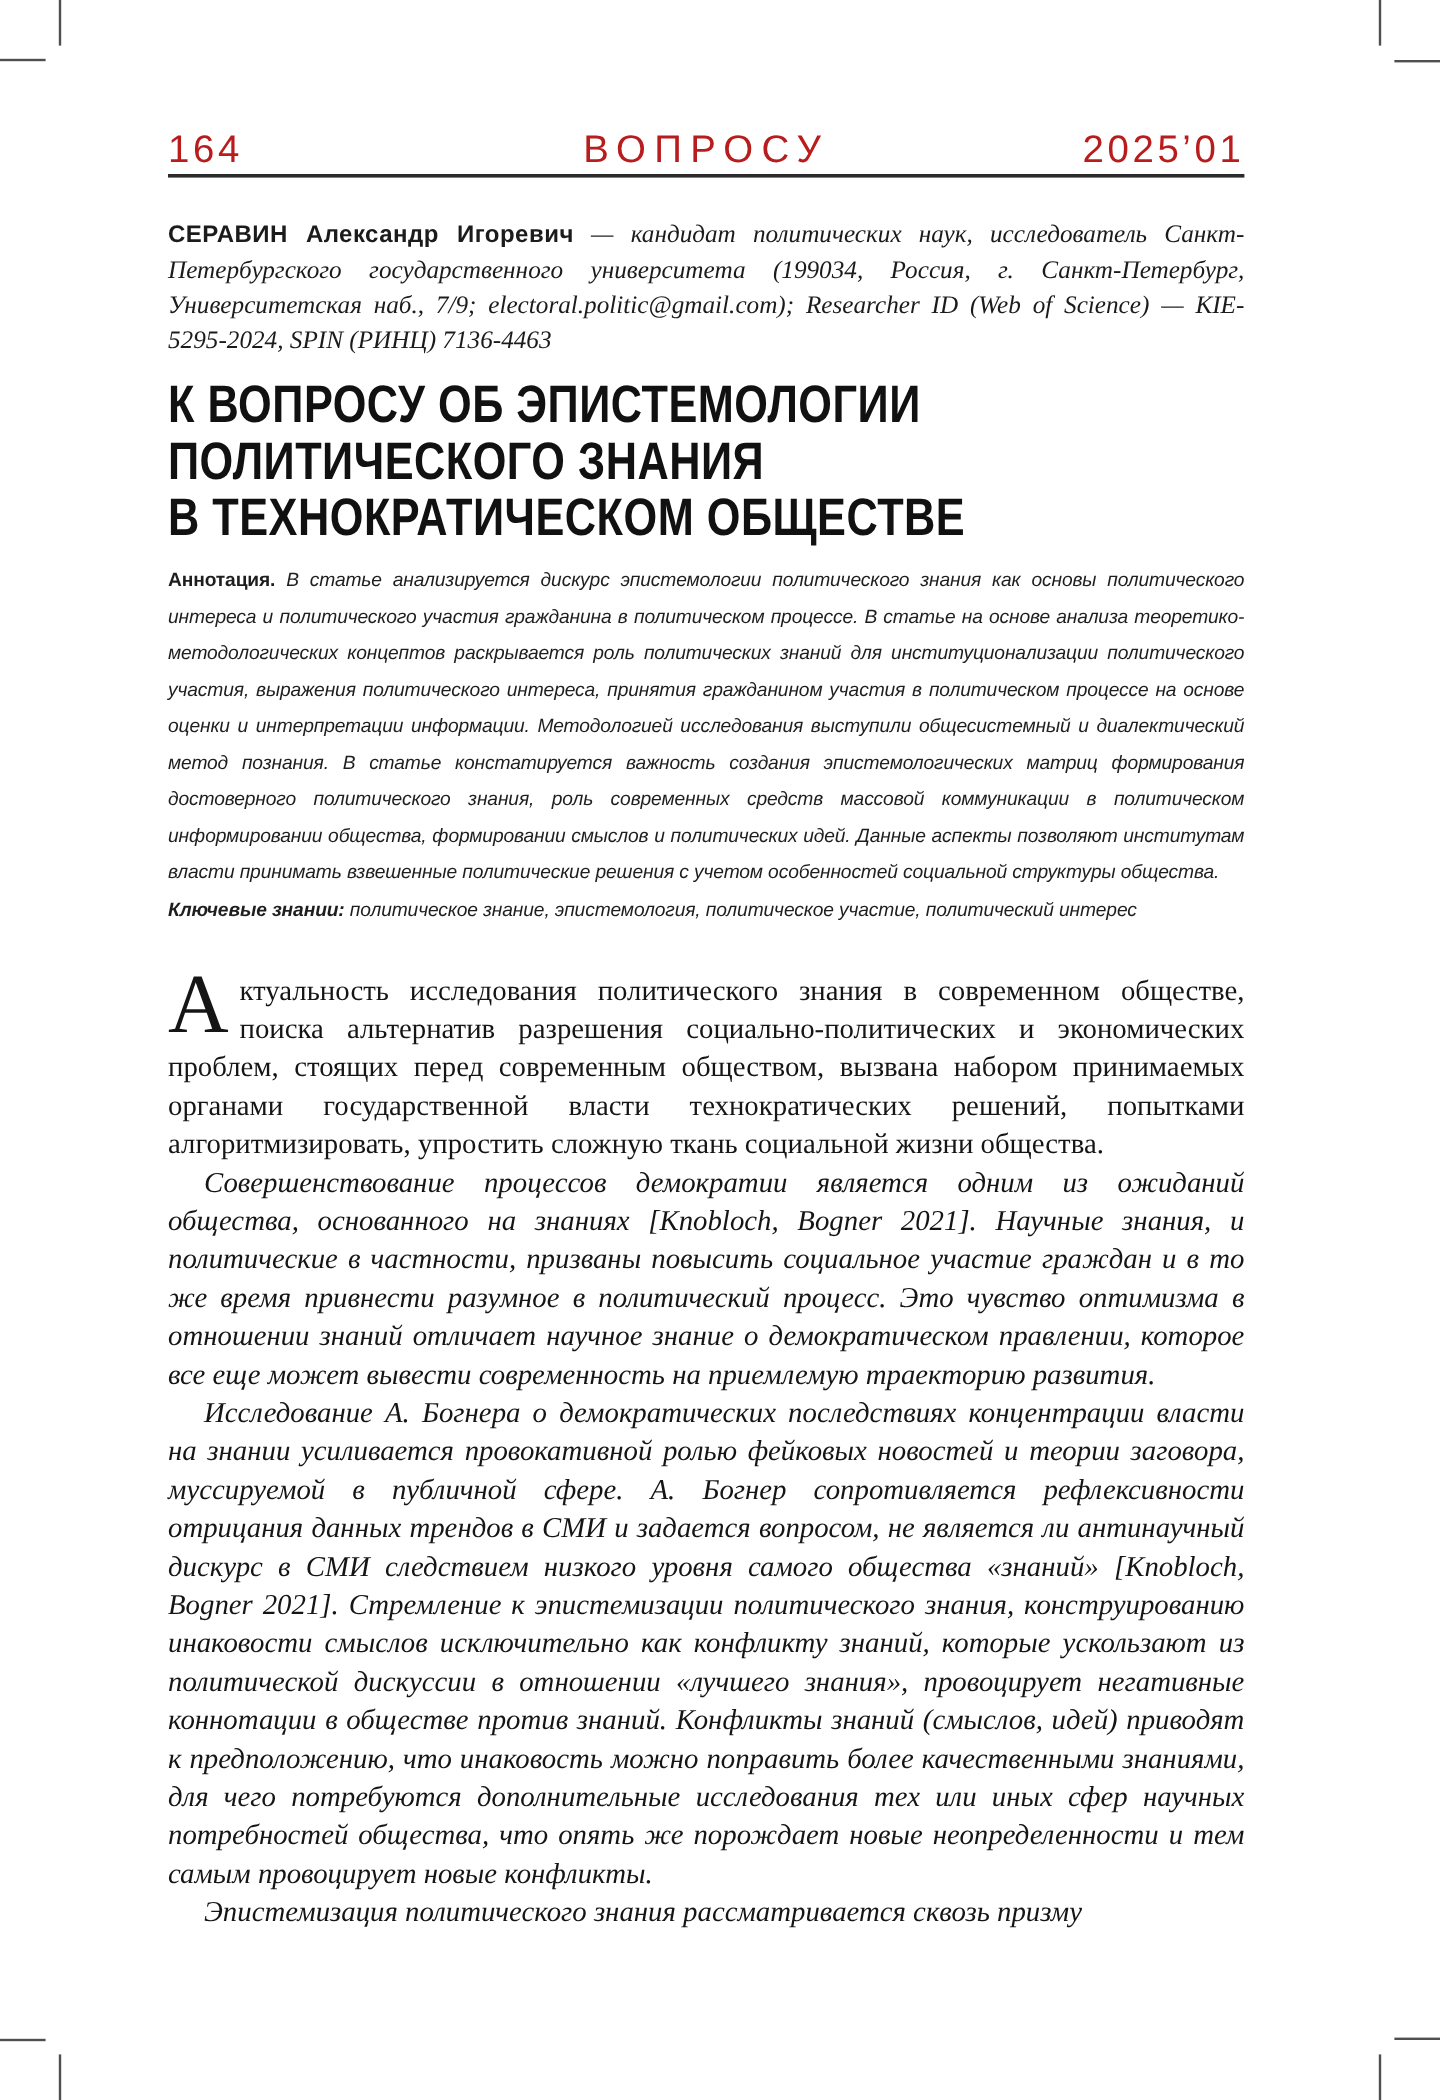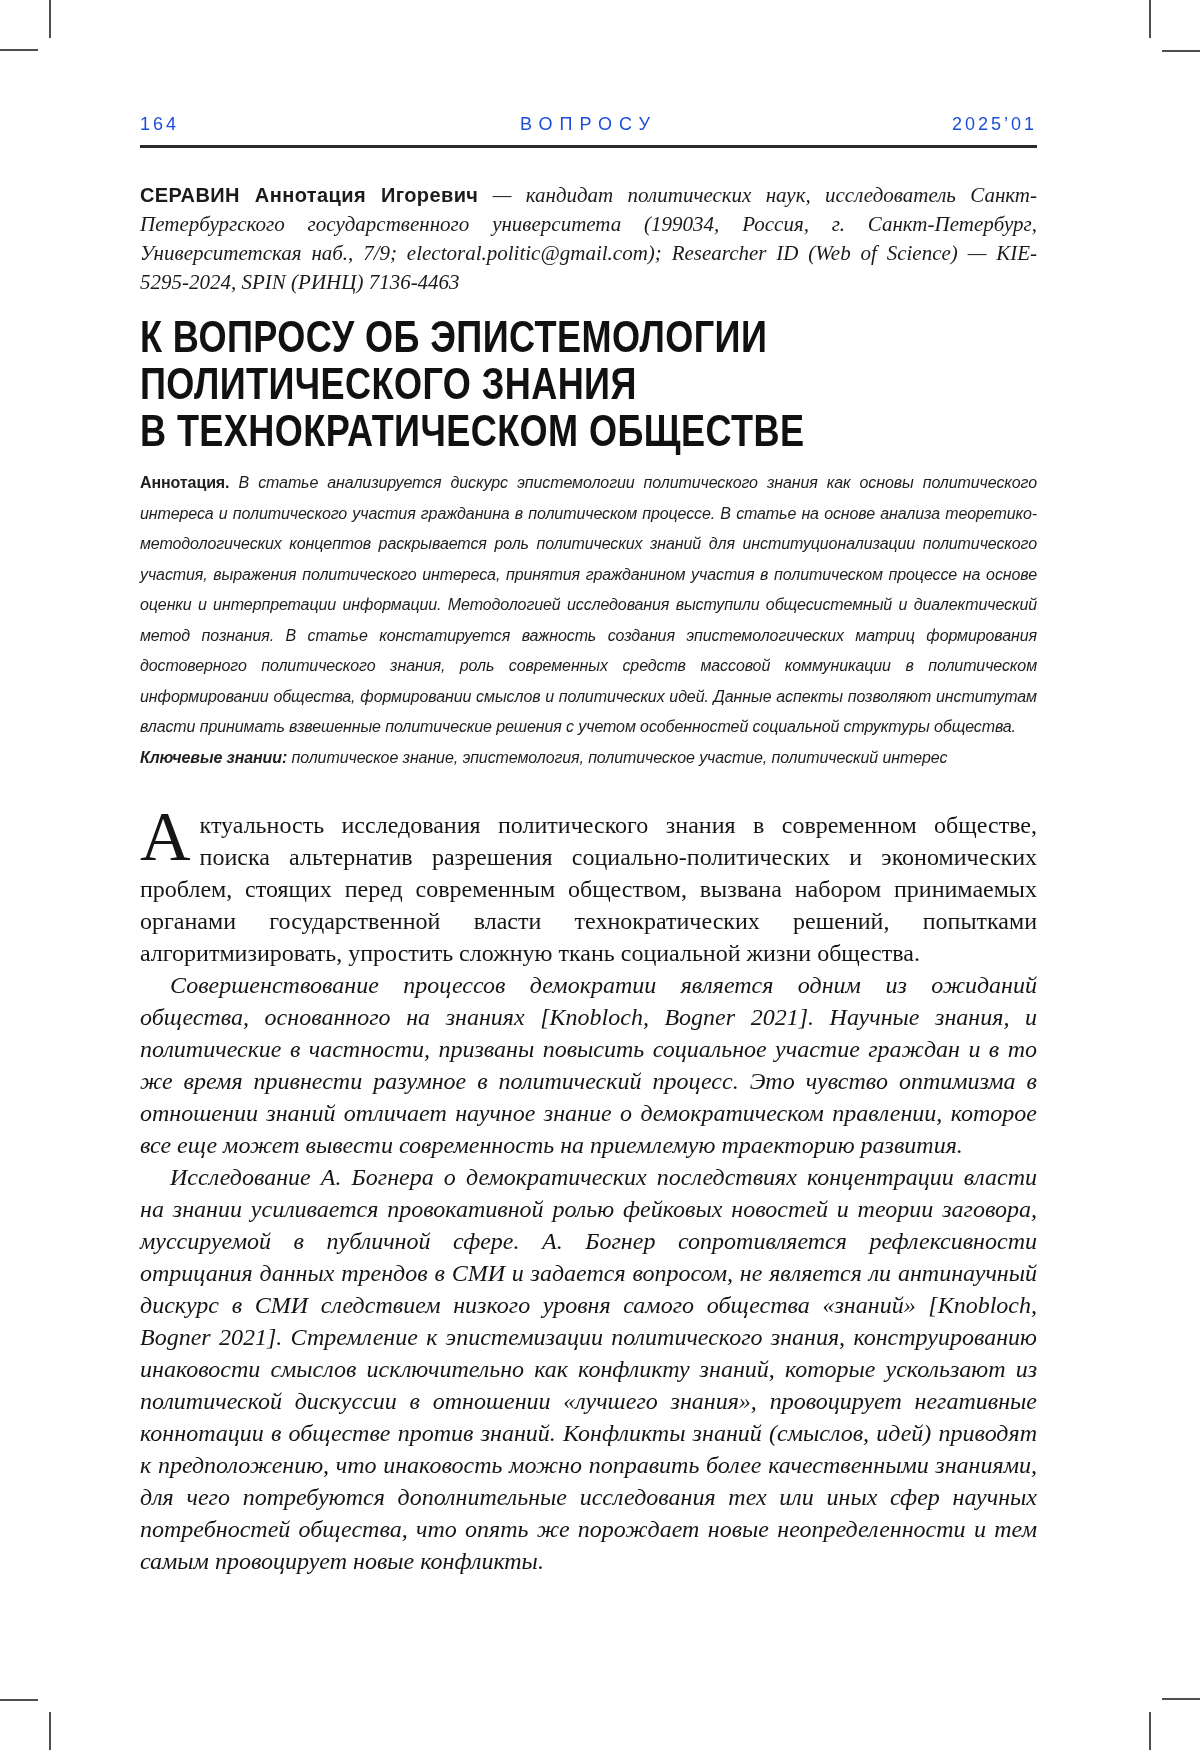--- a/index.html
+++ b/index.html
@@ -35,23 +35,23 @@
     width: 897px;
   }
 
   
   .runhead {
     margin-top: 110px;
     display: grid;
     grid-template-columns: 1fr auto 1fr;
     align-items: baseline;
     font-family: "Liberation Sans", sans-serif;
-    font-size: 18px;
+    font-size: 32px;
     line-height: 28px;
-    color: #1d4ed8;
+    color: #b91c1c;
   }
   .runhead .pageno { justify-self: start; letter-spacing: 3px; }
   .runhead .journal { justify-self: center; letter-spacing: 7px; }
   .runhead .issue { justify-self: end; letter-spacing: 3px; }
   .head-rule {
     margin-top: 7px;
     height: 3px;
     background: #2b2b2b;
   }
 
@@ -138,21 +138,21 @@
   <div class="content">
 
     <div class="runhead">
       <span class="pageno">164</span>
       <span class="journal">ВОПРОСУ</span>
       <span class="issue">2025’01</span>
     </div>
     <div class="head-rule"></div>
 
     <p class="author">
-      <span class="a-name">СЕРАВИН Аннотация Игоревич</span>
+      <span class="a-name">СЕРАВИН Александр Игоревич</span>
       <span class="a-details">— кандидат политических наук, исследователь Санкт-Петербургского государственного университета (199034, Россия, г. Санкт-Петербург, Университетская наб., 7/9; electoral.politic@gmail.com); Researcher ID (Web of Science) — KIE-5295-2024, SPIN (РИНЦ) 7136-4463</span>
     </p>
 
     <h1 class="title">
       <div class="title-line">К ВОПРОСУ ОБ ЭПИСТЕМОЛОГИИ</div>
       <div class="title-line">ПОЛИТИЧЕСКОГО ЗНАНИЯ</div>
       <div class="title-line">В ТЕХНОКРАТИЧЕСКОМ ОБЩЕСТВЕ</div>
     </h1>
 
     <p class="abstract">
@@ -162,16 +162,17 @@
 
     <p class="keywords">
       <span class="kw-label">Ключевые знании:</span>
       <span class="kw-text">политическое знание, эпистемология, политическое участие, политический интерес</span>
     </p>
 
     <div class="bodytext">
       <p><span class="dropcap">А</span><span>ктуальность исследования политического знания в современном обществе, поиска альтернатив разрешения социально-политических и экономических проблем, стоящих перед современным обществом, вызвана набором принимаемых органами государственной власти технократических решений, попытками алгоритмизировать, упростить сложную ткань социальной жизни общества.</span></p>
       <p class="indent">Совершенствование процессов демократии является одним из ожиданий общества, основанного на знаниях [Knobloch, Bogner 2021]. Научные знания, и политические в частности, призваны повысить социальное участие граждан и в то же время привнести разумное в политический процесс. Это чувство оптимизма в отношении знаний отличает научное знание о демократическом правлении, которое все еще может вывести современность на приемлемую траекторию развития.</p>
       <p class="indent">Исследование А. Богнера о демократических последствиях концентрации власти на знании усиливается провокативной ролью фейковых новостей и теории заговора, муссируемой в публичной сфере. А. Богнер сопротивляется рефлексивности отрицания данных трендов в СМИ и задается вопросом, не является ли антинаучный дискурс в СМИ следствием низкого уровня самого общества «знаний» [Knobloch, Bogner 2021]. Стремление к эпистемизации политического знания, конструированию инаковости смыслов исключительно как конфликту знаний, которые ускользают из политической дискуссии в отношении «лучшего знания», провоцирует негативные коннотации в обществе против знаний. Конфликты знаний (смыслов, идей) приводят к предположению, что инаковость можно поправить более качественными знаниями, для чего потребуются дополнительные исследования тех или иных сфер научных потребностей общества, что опять же порождает новые неопределенности и тем самым провоцирует новые конфликты.</p>
+      <p class="indent">Эпистемизация политического знания рассматривается сквозь призму</p>
     </div>
 
   </div>
 </div>
 
 </body></html>

